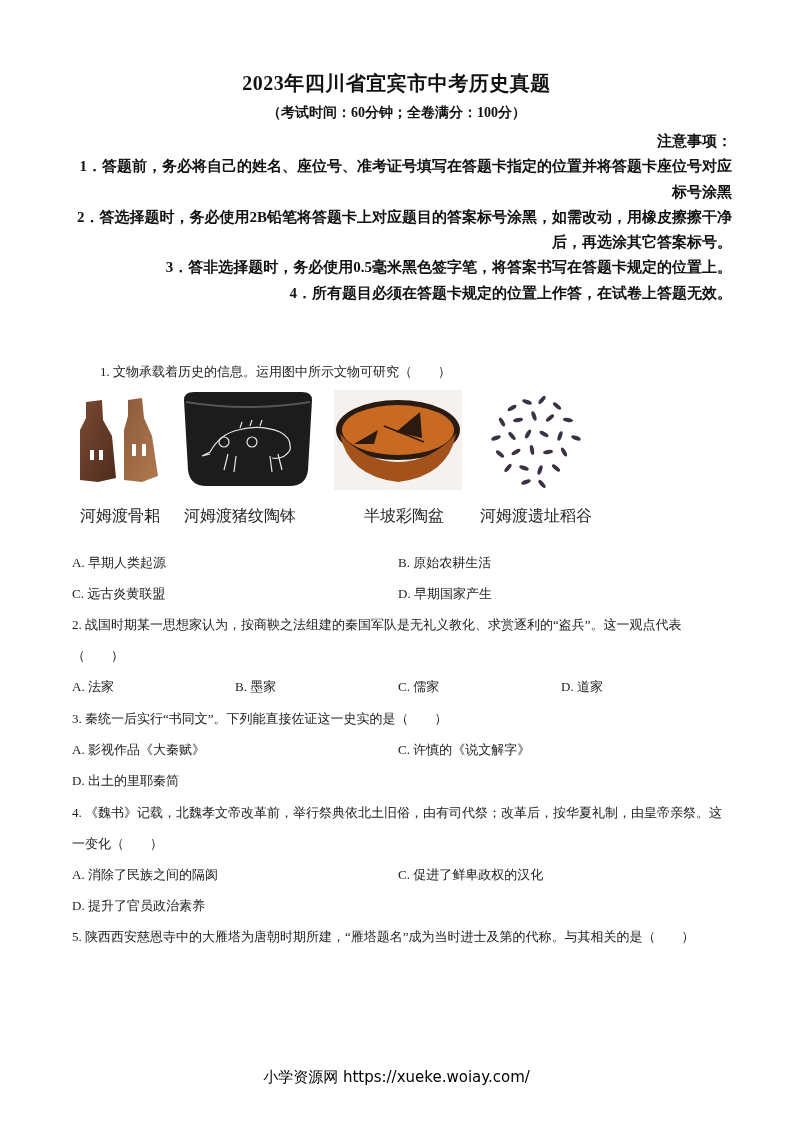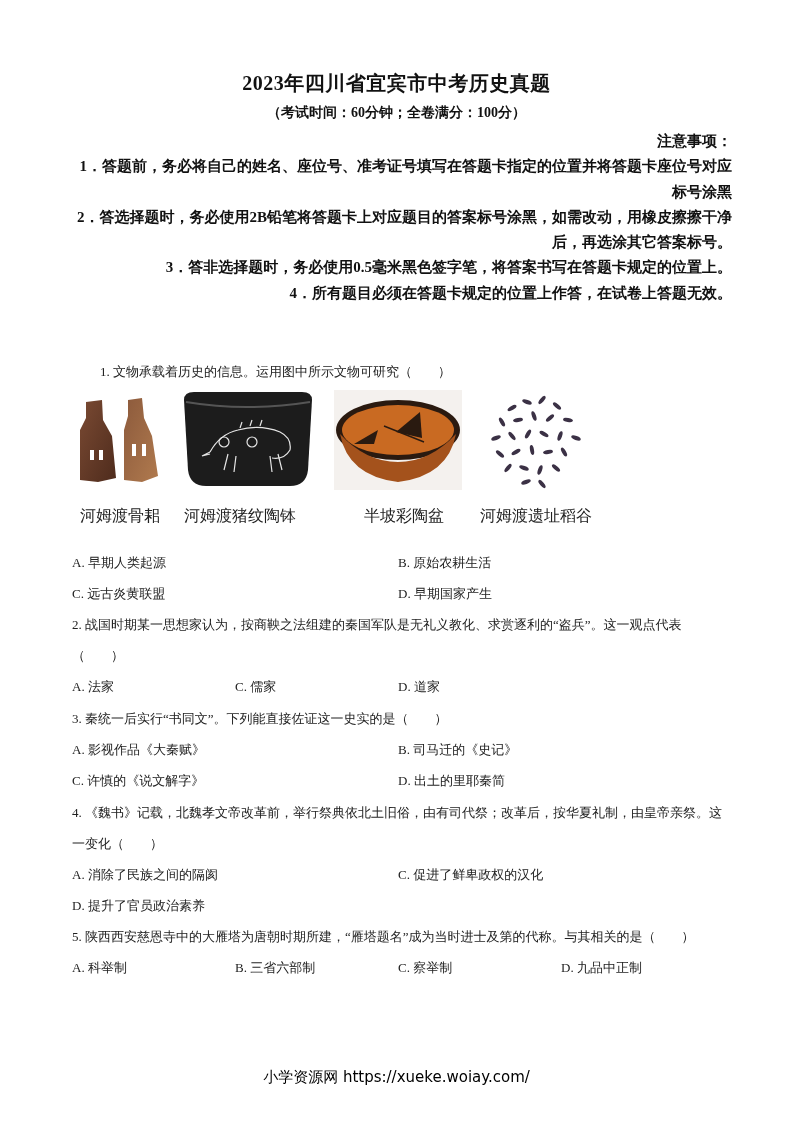--- a/index.html
+++ b/index.html
@@ -132,47 +132,41 @@
     <span class="opt">B. 原始农耕生活</span>
     <span class="opt">C. 远古炎黄联盟</span>
     <span class="opt">D. 早期国家产生</span>
   </div>
 </div>
 
 <div class="q serif" style="top:609px;">
   <p>2. 战国时期某一思想家认为，按商鞅之法组建的秦国军队是无礼义教化、求赏逐利的“盗兵”。这一观点代表（　　）</p>
   <div class="opts4">
     <span class="opt">A. 法家</span>
+    <span class="opt">B. 墨家</span>
     <span class="opt">C. 儒家</span>
     <span class="opt">D. 道家</span>
   </div>
 </div>
 
 <div class="q serif" style="top:703px;">
   <p>3. 秦统一后实行“书同文”。下列能直接佐证这一史实的是（　　）</p>
   <div class="opts2">
     <span class="opt">A. 影视作品《大秦赋》</span>
-    <span class="opt">B. 司马迁的《史记》</span>
     <span class="opt">C. 许慎的《说文解字》</span>
     <span class="opt">D. 出土的里耶秦简</span>
   </div>
 </div>
 
 <div class="q serif" style="top:797px;">
   <p>4. 《魏书》记载，北魏孝文帝改革前，举行祭典依北土旧俗，由有司代祭；改革后，按华夏礼制，由皇帝亲祭。这一变化（　　）</p>
   <div class="opts2">
     <span class="opt">A. 消除了民族之间的隔阂</span>
     <span class="opt">C. 促进了鲜卑政权的汉化</span>
     <span class="opt">D. 提升了官员政治素养</span>
   </div>
 </div>
 
 <div class="q serif" style="top:921px;">
   <p>5. 陕西西安慈恩寺中的大雁塔为唐朝时期所建，“雁塔题名”成为当时进士及第的代称。与其相关的是（　　）</p>
-  <div class="opts4">
-    <span class="opt">A. 科举制</span>
-    <span class="opt">B. 三省六部制</span>
-    <span class="opt">C. 察举制</span>
-    <span class="opt">D. 九品中正制</span>
-  </div>
 </div>
 
 <div class="footer sans">小学资源网 https://xueke.woiay.com/</div>
 
 </body></html>

